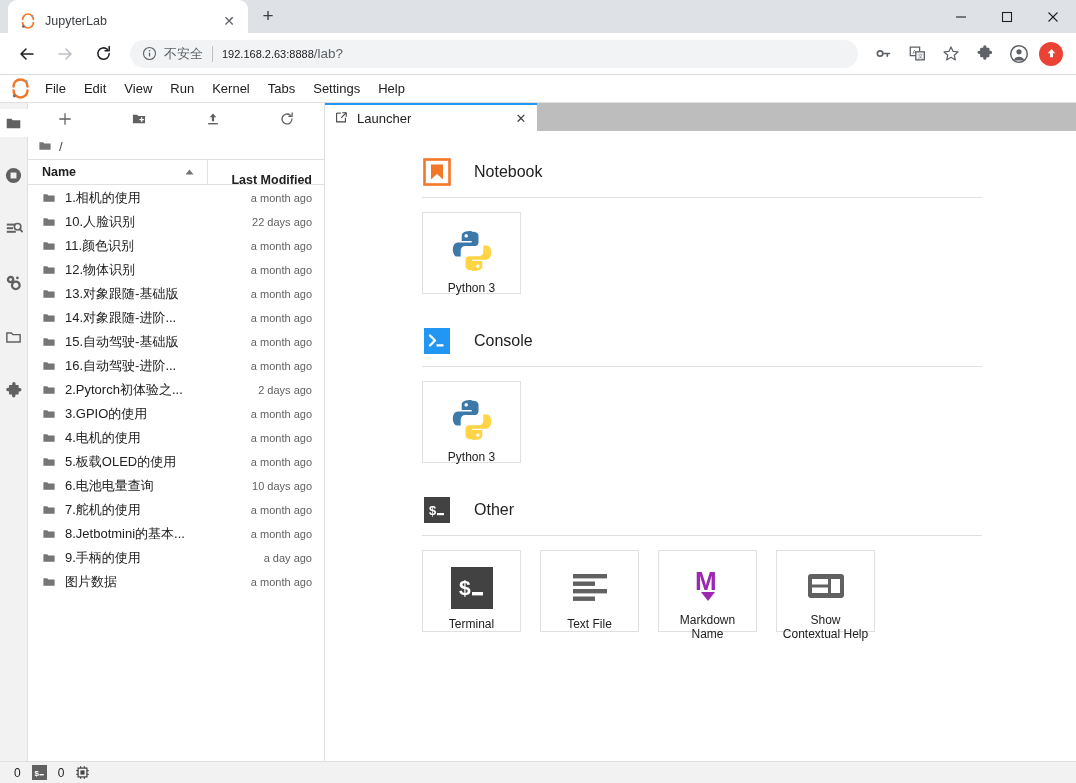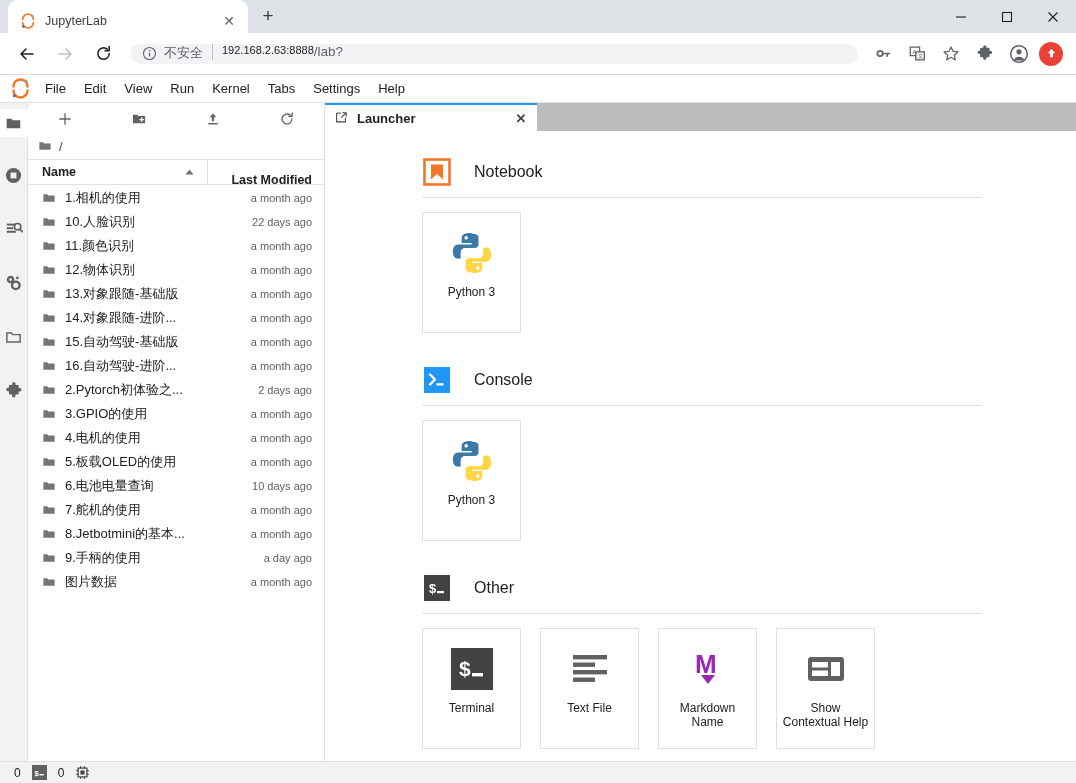--- a/index.html
+++ b/index.html
@@ -51,22 +51,22 @@
   
   .toolbar {
     height: 42px; background: #ffffff; display: flex; align-items: center;
     padding: 0 8px; flex: 0 0 42px; border-bottom: 1px solid #dadce0;
   }
   .nav-btn {
     width: 30px; height: 30px; margin: 0 4px; display: flex;
     align-items: center; justify-content: center; border-radius: 50%;
   }
   .omnibox {
-    flex: 1; height: 20px; background: #f1f3f4; border-radius: 14px;
-    display: flex; padding: 0 12px; margin: 12px 8px;
+    flex: 1; height: 28px; background: #f1f3f4; border-radius: 14px;
+    display: flex; align-items: center; padding: 0 12px; margin: 12px 8px;
     font-size: 13.5px; color: #202124;
   }
   .info-icon { margin-right: 7px; display: flex; align-items: center; }
   .sec-label { font-size: 13px; color: #5f6368; }
   .sec-divider { width: 1px; height: 16px; background: #bdc1c6; margin: 0 9px; }
   .url-host { color: #202124; font-size: 11px; }
   .url-rest { color: #5f6368; font-size: 13.5px; }
   .tb-icon {
     width: 28px; height: 28px; margin: 0 3px; display: flex;
     align-items: center; justify-content: center; flex: 0 0 28px;
@@ -162,39 +162,38 @@
   
   .jp-main { flex: 1; display: flex; flex-direction: column; min-width: 0; background: #fff; }
   .jp-tabbar {
     height: 28px; flex: 0 0 28px; background: #bdbdbd;
     display: flex; align-items: stretch;
   }
   .jp-tab {
     width: 212px; background: #fff; display: flex; align-items: center;
     padding: 0 8px 0 10px; border-top: 2px solid #2196f3; font-size: 13px;
     color: #212121;
-    font-weight: bold;
   }
   .jp-tab-icon { width: 14px; height: 14px; flex: 0 0 14px; margin-right: 8px; }
   .jp-tab-label { flex: 1; }
   .jp-tab-close { width: 16px; height: 16px; display:flex; align-items:center; justify-content:center; color: #424242; font-size: 13px; }
 
   .jp-launcher { flex: 1; overflow: hidden; background: #fff; padding-top: 26px; }
   .launcher-inner { padding-left: 97px; max-width: 760px; }
   .lsection { margin-bottom: 0; }
   .lsection-head { display: flex; align-items: center; margin-bottom: 10px; }
   .lsection-icon {
     width: 30px; height: 30px; flex: 0 0 30px; margin-right: 22px;
     display: flex; align-items: center; justify-content: center;
   }
   .lsection-title { font-size: 16px; color: #212121; }
   .lsection-rule { height: 1px; background: #e0e0e0; margin: 0 0 14px 0; width: 560px;}
   .lcards { display: flex; gap: 19px; margin-bottom: 32px; }
   .lcard {
-    width: 99px; height: 121px; border: 1px solid #e0e0e0; background: #fff;
+    width: 99px; height: 82px; border: 1px solid #e0e0e0; background: #fff;
     display: flex; flex-direction: column; align-items: center;
     justify-content: flex-start; padding-top: 14px;
   }
   .lcard-icon { width: 52px; height: 52px; display: flex; align-items: center; justify-content: center; }
   .lcard-label {
     margin-top: 6px; font-size: 12px; color: #212121; text-align: center;
     line-height: 1.2; padding: 0 4px;
   }
 
   

